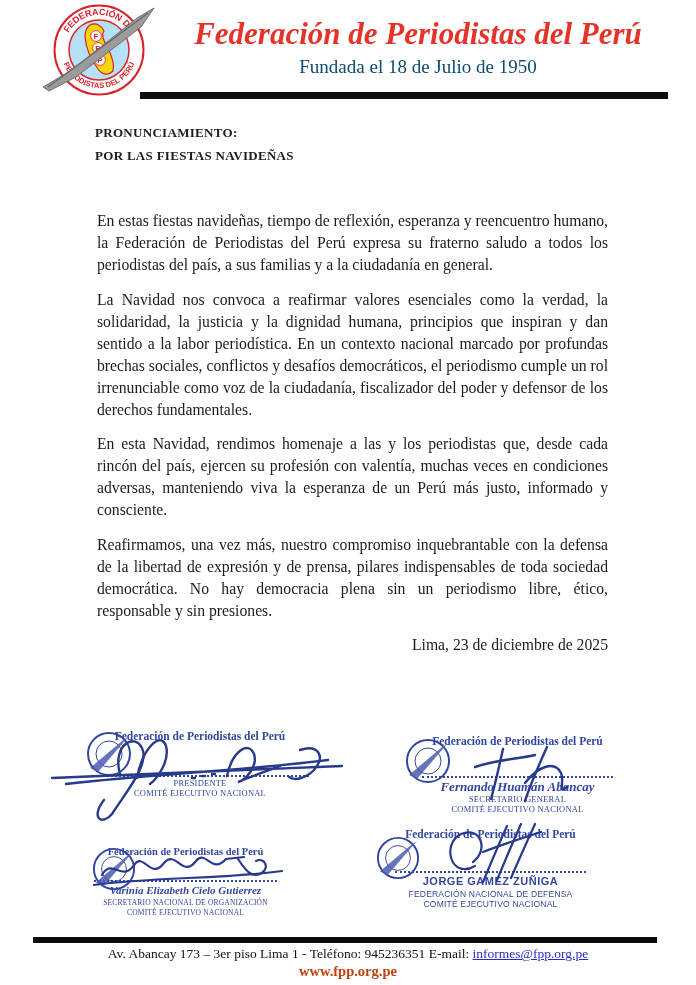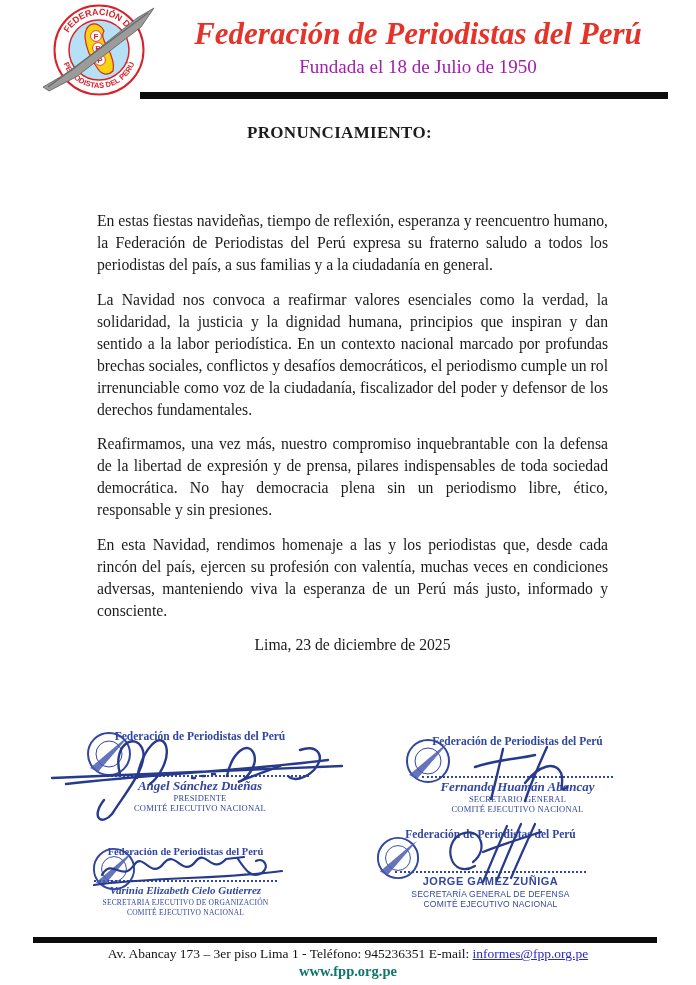--- a/index.html
+++ b/index.html
@@ -3,31 +3,31 @@
 <meta charset="utf-8">
 <style>
   html,body{margin:0;padding:0;background:#9a9a9a;}
   .page{position:relative;width:696px;height:985px;margin:0 auto;background:#ffffff;
         font-family:"Liberation Serif",serif;color:#1c1c1c;overflow:hidden;}
 
   
   .hdr-title{position:absolute;left:148px;top:16px;width:540px;text-align:center;
              color:#e5332a;font-size:31px;font-weight:bold;font-style:italic;line-height:36px;}
   .hdr-sub{position:absolute;left:148px;top:55px;width:540px;text-align:center;
-           font-size:19px;line-height:24px;color:#a21caf;}
+           font-size:19px;line-height:24px;color:#0c4a6e;}
   .logo-wrap{position:absolute;left:40px;top:3px;width:118px;height:94px;}
   .top-bar{position:absolute;left:140px;top:92px;width:528px;height:7px;background:#0c0c0c;}
 
   
-  .doc-title{position:absolute;left:84px;top:121px;width:511px;text-align:center;
-             font-weight:bold;font-size:17px;line-height:23px;letter-spacing:.3px;}
+  .doc-title{position:absolute;left:95px;top:121px;width:511px;
+             font-weight:bold;font-size:13px;line-height:23px;letter-spacing:.3px;}
   .content{position:absolute;left:97px;top:169px;width:511px;
            font-size:15.7px;line-height:22px;text-align:justify;margin-top:41px;}
   .content p{margin:0 0 12.5px 0;}
-  .dateline{text-align:center;margin-top:10px;font-size:15.7px;}
+  .dateline{text-align:right;margin-top:10px;font-size:15.7px;}
 
   
   .sig-block{position:absolute;text-align:center;color:#3246a0;}
   .sig-stamp-header{font-size:11.5px;font-weight:bold;line-height:13px;color:#3246a0;}
   .sig-space{height:30px;}
   .sig-dotted{border-bottom:2px dotted #3246a0;width:78%;margin:0 auto 1px auto;}
   .sig-name{font-size:13px;font-weight:bold;font-style:italic;line-height:15px;}
   .sig-role{font-size:8.5px;font-weight:normal;line-height:10px;letter-spacing:.2px;}
   .sig-scribble{position:absolute;pointer-events:none;}
   .seal{position:absolute;}
@@ -35,21 +35,21 @@
   .sig4 .sig-role{font-family:"Liberation Sans",sans-serif;}
   .sig3 .sig-stamp-header{font-size:10.5px;}
   .sig3 .sig-name{font-size:11px;}
   .sig3 .sig-role{font-size:7.5px;}
 
   
   .foot-bar{position:absolute;left:33px;top:937px;width:624px;height:6px;background:#0c0c0c;}
   .foot-line1{position:absolute;left:0;top:946px;width:696px;text-align:center;font-size:13.5px;color:#111;}
   .foot-line1 a{color:#2727cc;text-decoration:underline;cursor:pointer;}
   .foot-line2{position:absolute;left:0;top:963px;width:696px;text-align:center;
-              font-size:14.5px;font-weight:bold;color:#0f766e;}
+              font-size:14.5px;font-weight:bold;color:#c2410c;}
 </style>
 </head>
 <body>
 
 <div class="page">
 
   <div class="logo-wrap">
     <svg width="118" height="94" viewBox="0 0 118 94">
       <circle cx="59" cy="47" r="44.5" fill="#ffffff" stroke="#d8222a" stroke-width="2"></circle>
       <circle cx="59" cy="47" r="30" fill="#b5e0f5" stroke="#d8222a" stroke-width="1.5"></circle>
@@ -75,27 +75,28 @@
         <path d="M 8,84 L 108,10" stroke="#6a6a6a" stroke-width="1.4" fill="none"></path>
       </g>
     </svg>
   </div>
   <div class="hdr-title">Federación de Periodistas del Perú</div>
   <div class="hdr-sub">Fundada el 18 de Julio de 1950</div>
   <div class="top-bar"></div>
 
   <div class="doc-title">
     <div>PRONUNCIAMIENTO:</div>
+    <div>POR LAS FIESTAS NAVIDEÑAS</div>
   </div>
 
   <div class="content">
     <p>En estas fiestas navideñas, tiempo de reflexión, esperanza y reencuentro humano, la Federación de Periodistas del Perú expresa su fraterno saludo a todos los periodistas del país, a sus familias y a la ciudadanía en general.</p>
     <p>La Navidad nos convoca a reafirmar valores esenciales como la verdad, la solidaridad, la justicia y la dignidad humana, principios que inspiran y dan sentido a la labor periodística. En un contexto nacional marcado por profundas brechas sociales, conflictos y desafíos democráticos, el periodismo cumple un rol irrenunciable como voz de la ciudadanía, fiscalizador del poder y defensor de los derechos fundamentales.</p>
+    <p>En esta Navidad, rendimos homenaje a las y los periodistas que, desde cada rincón del país, ejercen su profesión con valentía, muchas veces en condiciones adversas, manteniendo viva la esperanza de un Perú más justo, informado y consciente.</p>
     <p>Reafirmamos, una vez más, nuestro compromiso inquebrantable con la defensa de la libertad de expresión y de prensa, pilares indispensables de toda sociedad democrática. No hay democracia plena sin un periodismo libre, ético, responsable y sin presiones.</p>
-    <p>En esta Navidad, rendimos homenaje a las y los periodistas que, desde cada rincón del país, ejercen su profesión con valentía, muchas veces en condiciones adversas, manteniendo viva la esperanza de un Perú más justo, informado y consciente.</p>
     <div class="dateline">Lima, 23 de diciembre de 2025</div>
   </div>
 
   <div class="sig-block sig1" style="left:60px;top:730px;width:280px;">
     <svg class="seal" style="left:26px;top:1px;" width="46" height="46" viewBox="0 0 46 46">
       <circle cx="23" cy="23" r="21" fill="none" stroke="#3246a0" stroke-width="2"></circle>
       <circle cx="23" cy="23" r="13" fill="none" stroke="#3246a0" stroke-width="1"></circle>
       <polygon points="4,37 36,10 43,5 12,41" fill="#4a5cb0" opacity="0.85"></polygon>
     </svg>
     <div class="sig-stamp-header">Federación de Periodistas del Perú</div>
@@ -104,21 +105,20 @@
       <g fill="none" stroke="#273a8c" stroke-width="2.4" stroke-linecap="round">
         <path d="M78,48 C70,20 92,6 100,22 C108,38 84,66 70,88 C60,100 48,92 62,74"></path>
         <path d="M95,52 C100,24 118,4 124,20 C128,34 116,52 108,58"></path>
         <path d="M10,52 L300,40 M24,58 C110,48 210,44 286,34"></path>
         <path d="M185,50 C190,26 206,14 212,28 C216,40 204,54 196,56 C210,50 228,44 238,40"></path>
         <path d="M258,24 C276,18 284,30 272,44 C264,52 252,56 246,50"></path>
         <path d="M150,52 l3,0 M160,50 l3,0 M170,48 l3,0"></path>
       </g>
     </svg>
     <div class="sig-dotted"></div>
-    <div class="sig-name">Angel Sánchez Dueñas</div>
     <div class="sig-role">PRESIDENTE</div>
     <div class="sig-role">COMITÉ EJECUTIVO NACIONAL</div>
   </div>
 
   <div class="sig-block sig2" style="left:395px;top:735px;width:245px;">
     <svg class="seal" style="left:10px;top:3px;" width="46" height="46" viewBox="0 0 46 46">
       <circle cx="23" cy="23" r="21" fill="none" stroke="#3246a0" stroke-width="2"></circle>
       <circle cx="23" cy="23" r="13" fill="none" stroke="#3246a0" stroke-width="1"></circle>
       <polygon points="4,37 36,10 43,5 12,41" fill="#4a5cb0" opacity="0.85"></polygon>
     </svg>
@@ -148,21 +148,21 @@
     <div class="sig-space" style="height:22px;"></div>
     <svg class="sig-scribble" style="left:20px;top:4px;" width="200" height="44" viewBox="0 0 200 44">
       <g fill="none" stroke="#273a8c" stroke-width="2.2" stroke-linecap="round">
         <path d="M14,26 C24,8 34,34 46,16 C56,2 62,32 76,14 C88,0 94,30 108,12 C118,0 124,26 138,10 L156,8"></path>
         <path d="M150,10 C158,22 164,30 174,24 C182,18 176,8 168,12"></path>
         <path d="M6,36 C60,28 140,30 194,22"></path>
       </g>
     </svg>
     <div class="sig-dotted"></div>
     <div class="sig-name">Varinia Elizabeth Cielo Gutierrez</div>
-    <div class="sig-role">SECRETARIA EJECUTIVO DE ORGANIZACIÓN</div>
+    <div class="sig-role">SECRETARIO NACIONAL DE ORGANIZACIÓN</div>
     <div class="sig-role">COMITÉ EJECUTIVO NACIONAL</div>
   </div>
 
   <div class="sig-block sig4" style="left:368px;top:828px;width:245px;">
     <svg class="seal" style="left:8px;top:8px;" width="44" height="44" viewBox="0 0 46 46">
       <circle cx="23" cy="23" r="21" fill="none" stroke="#3246a0" stroke-width="2"></circle>
       <circle cx="23" cy="23" r="13" fill="none" stroke="#3246a0" stroke-width="1"></circle>
       <polygon points="4,37 36,10 43,5 12,41" fill="#4a5cb0" opacity="0.85"></polygon>
     </svg>
     <div class="sig-stamp-header">Federación de Periodistas del Perú</div>
@@ -171,21 +171,21 @@
       <g fill="none" stroke="#273a8c" stroke-width="2.2" stroke-linecap="round">
         <path d="M52,44 C28,58 18,22 38,12 C58,4 66,28 50,40"></path>
         <path d="M84,4 C74,26 66,46 60,60"></path>
         <path d="M98,2 C88,24 80,44 74,58"></path>
         <path d="M112,2 C102,24 94,42 88,56"></path>
         <path d="M60,30 C80,22 100,16 118,10"></path>
       </g>
     </svg>
     <div class="sig-dotted"></div>
     <div class="sig-name">JORGE GAMEZ ZUÑIGA</div>
-    <div class="sig-role">SECRETARÍA GENERAL DE DEFENSA</div>
+    <div class="sig-role">FEDERACIÓN NACIONAL DE DEFENSA</div>
     <div class="sig-role">COMITÉ EJECUTIVO NACIONAL</div>
   </div>
 
   <div class="foot-bar"></div>
   <div class="foot-line1"><span>Av. Abancay 173 – 3er piso Lima 1 - Teléfono: 945236351  E-mail: </span><a>informes@fpp.org.pe</a></div>
   <div class="foot-line2">www.fpp.org.pe</div>
 
 </div>
 
 </body></html>

